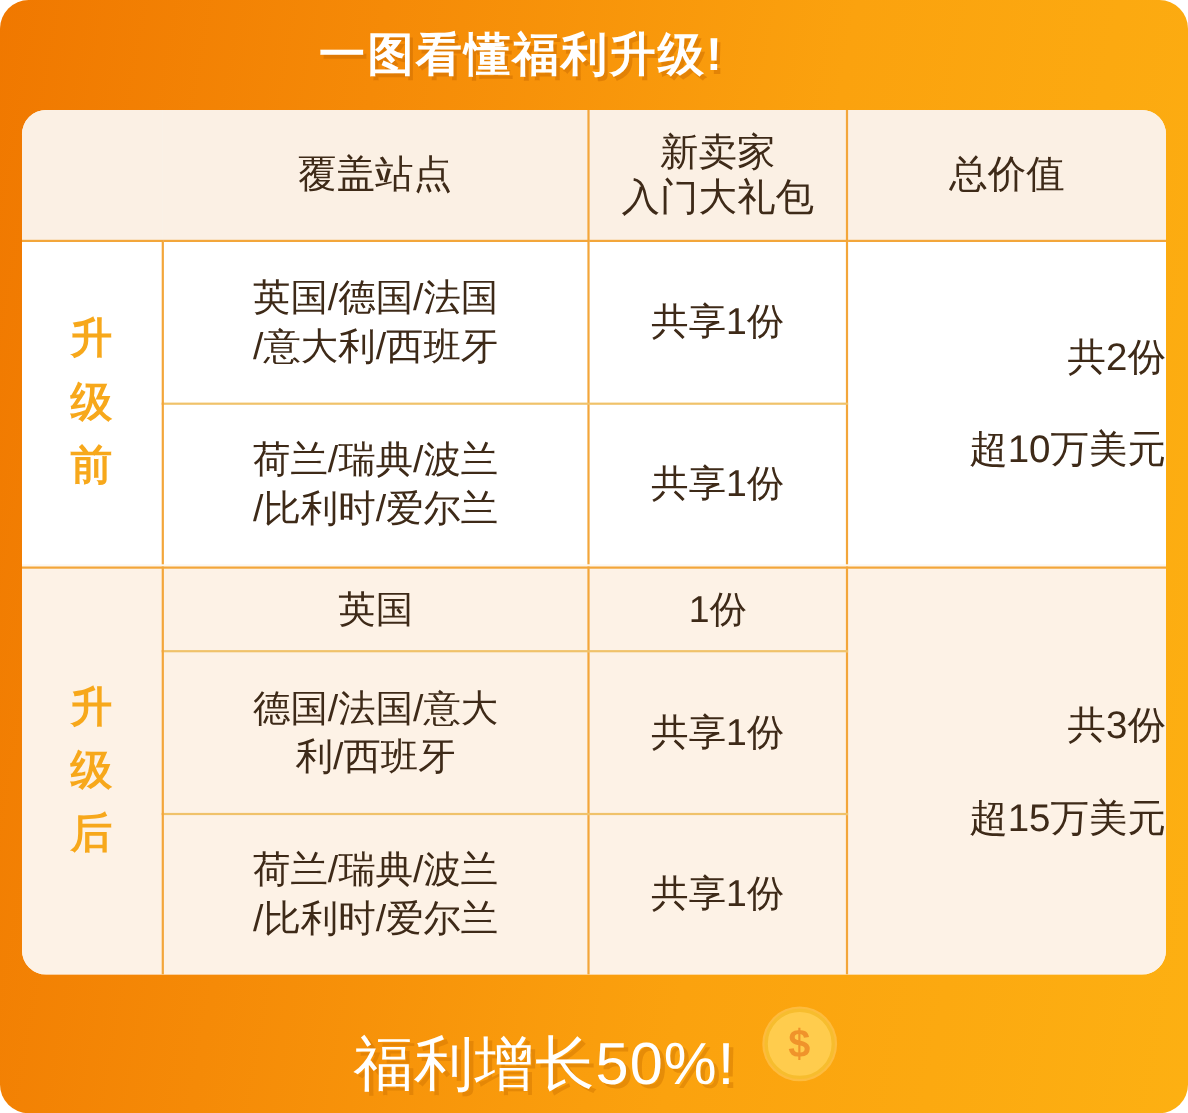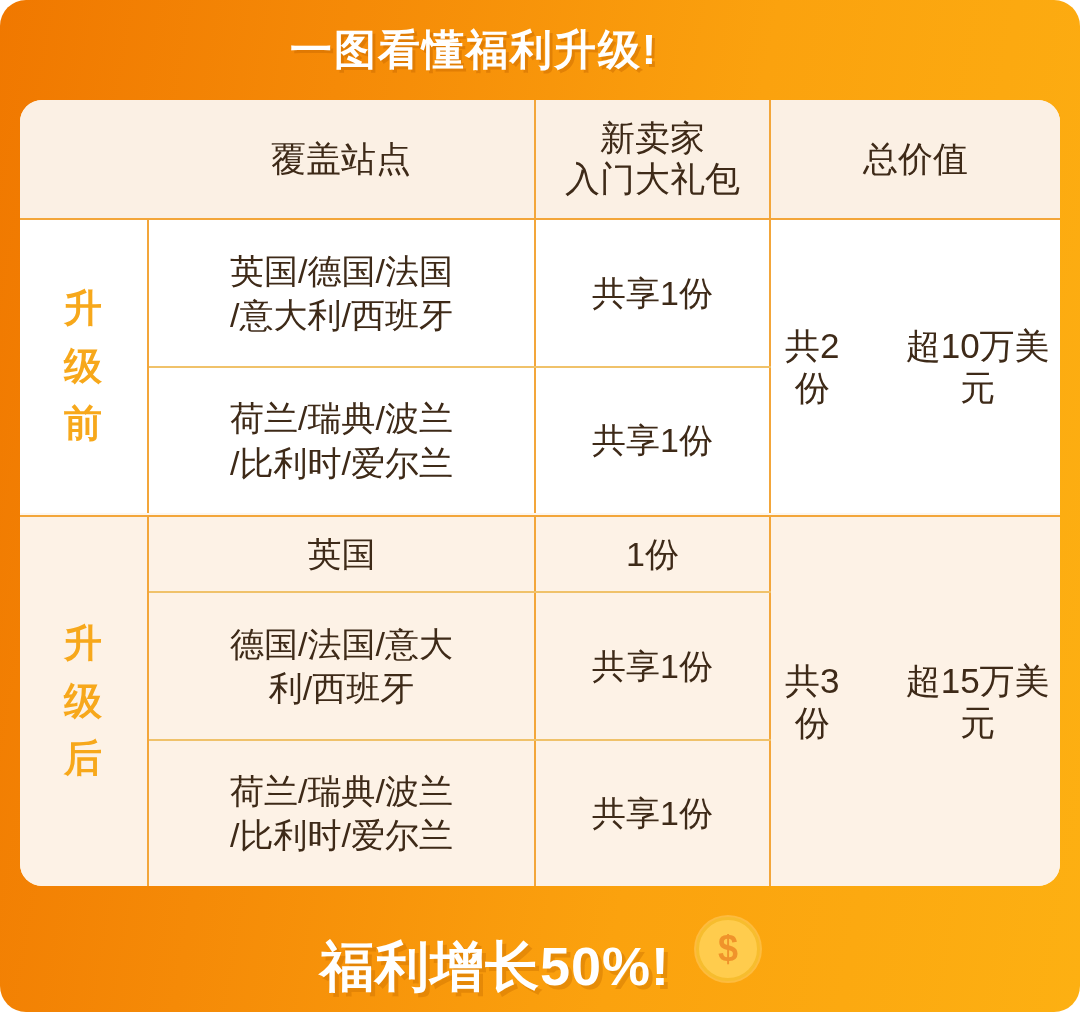--- a/index.html
+++ b/index.html
@@ -76,21 +76,21 @@
   col.c-value { width: 290px; }
 
   
   .hdr-row { height: 119px; background: #FBF0E4; }
   .hdr-cell {
     font-size: 35px;
     color: #3E2A18;
     line-height: 1.18;
     font-weight: normal;
   }
-  .hdr-cell .ln { display: block; font-family: Liberation Serif, serif; }
+  .hdr-cell .ln { display: block; }
 
   
   .gline-b { border-bottom: 2px solid #F3A63A; }
   .gline-b-soft { border-bottom: 2px solid #F0C26A; }
   .gline-r { border-right: 2px solid #F3A63A; }
 
   
   .body-white { background: #FFFFFF; }
   .body-cream { background: #FDF2E6; }
 
@@ -112,21 +112,21 @@
     font-weight: bold;
     color: #F7A81B;
     line-height: 1.52;
     letter-spacing: 1px;
   }
   .vlabel span { display: block; }
 
   
   .value-stack {
     display: flex;
-    flex-direction: row;
+    flex-direction: column;
     align-items: flex-end;
     justify-content: center;
     gap: 42px;
     font-size: 35px;
     color: #3E2A18;
     line-height: 1.2;
   }
   .value-stack .v-line { display: block; }
 
   
@@ -136,21 +136,21 @@
     top: 886px;
     width: 1080px;
     height: 126px;
     display: flex;
     align-items: center;
     justify-content: center;
     gap: 26px;
   }
   .footer-text {
     font-size: 54px;
-    font-weight: bold;
+    font-weight: normal;
     color: #ffffff;
     letter-spacing: 1px;
     text-shadow: 4px 4px 0 rgba(200,110,0,0.40);
     white-space: nowrap;
     margin-top: 36px;
   }
   .coin {
     width: 58px;
     height: 58px;
     border-radius: 50%;

